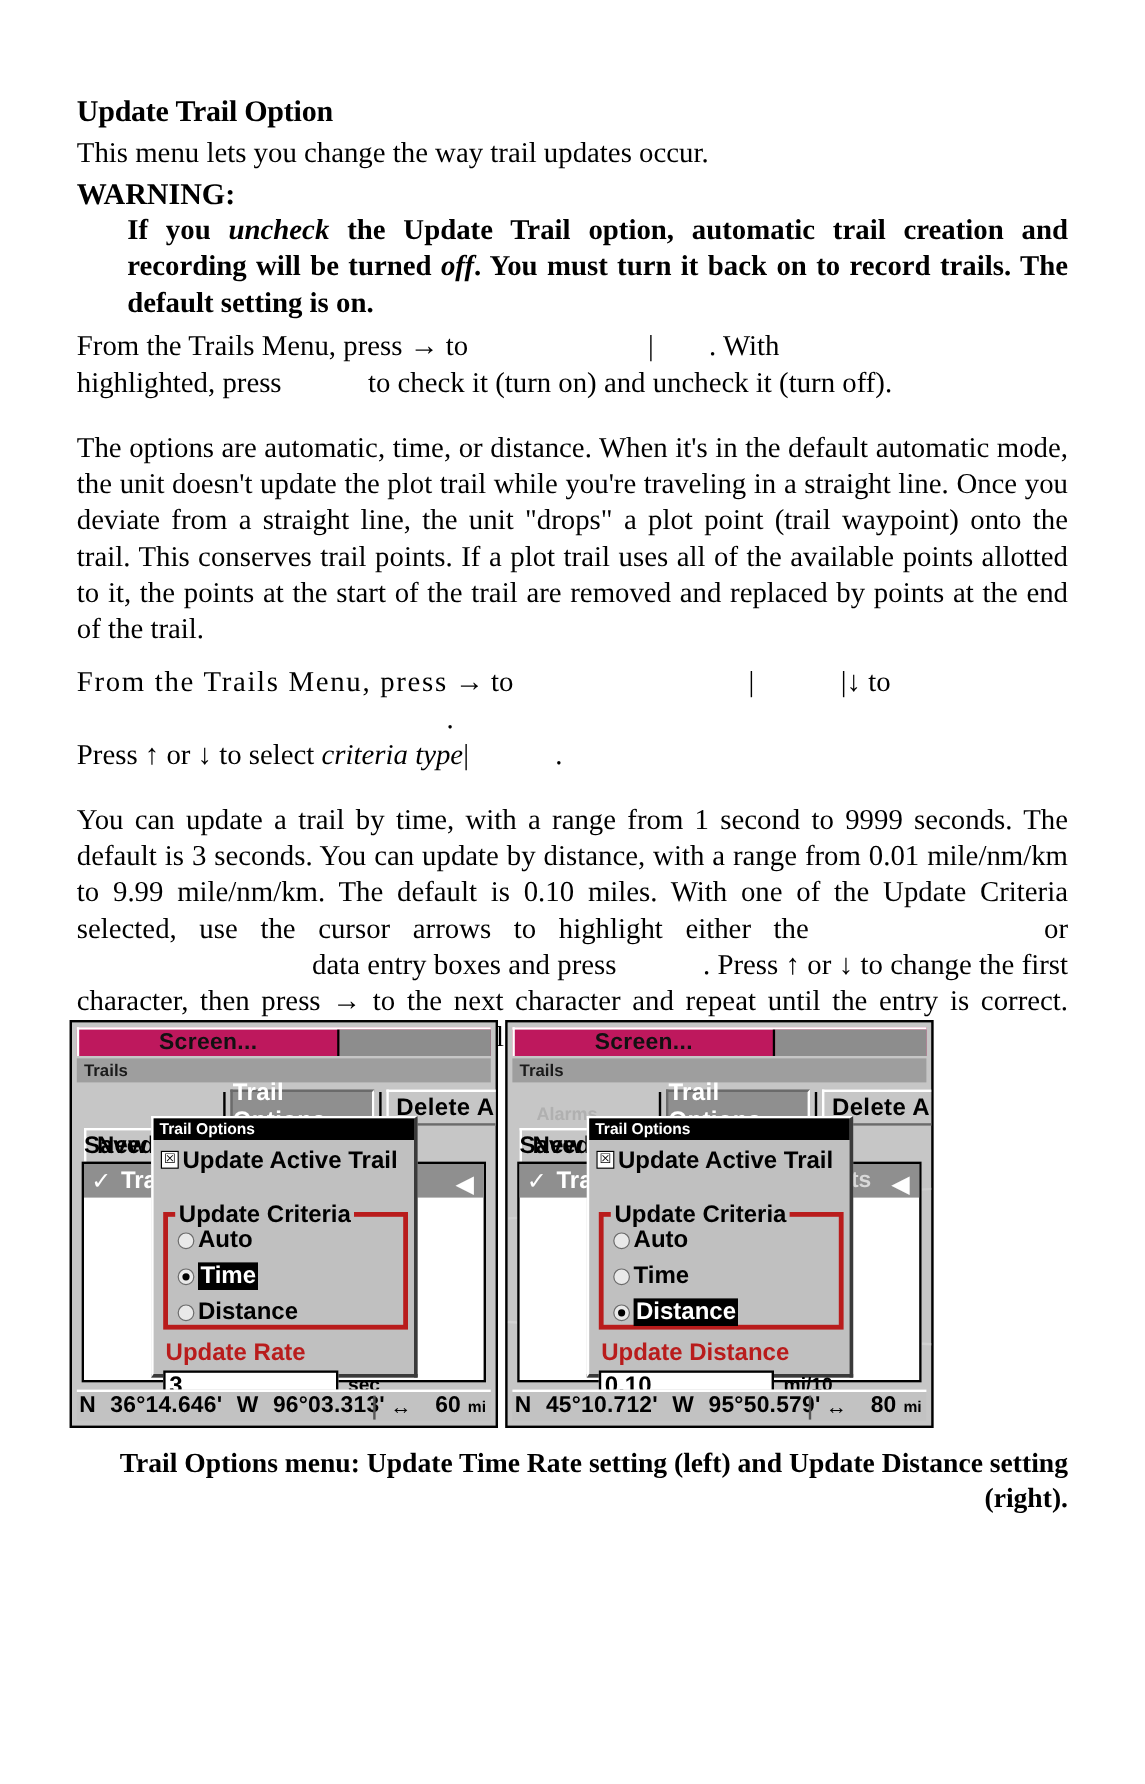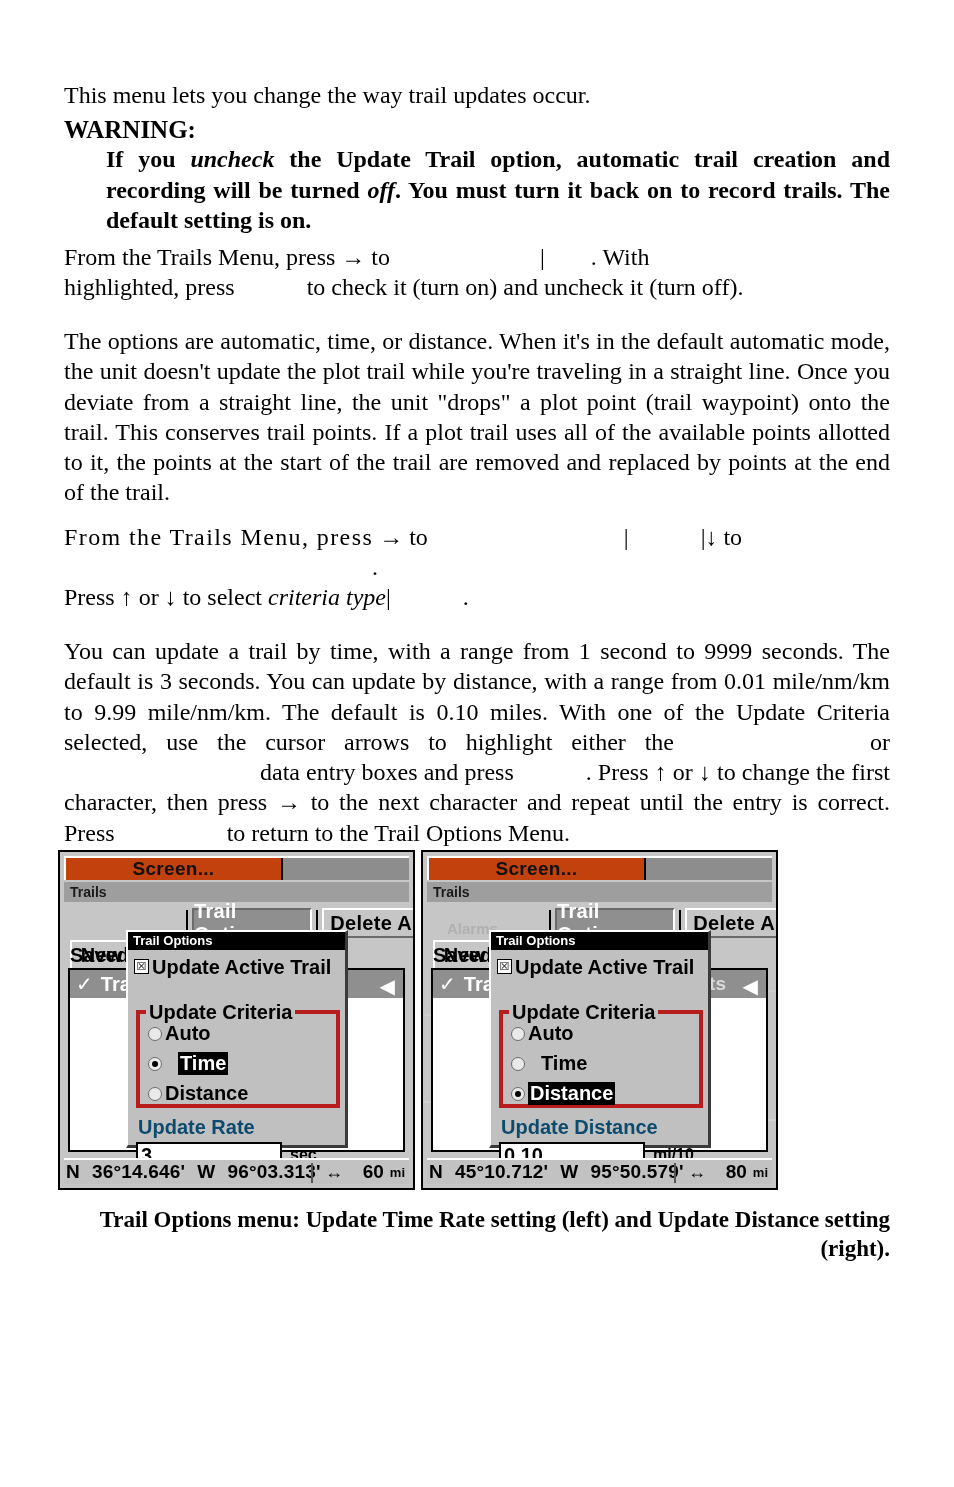--- a/index.html
+++ b/index.html
@@ -107,21 +107,21 @@
   .bleed .ring2 {
     left: 258px; top: 116px; width: 26px; height: 26px;
     border: 3px solid #c9c9c9; border-radius: 50%;
   }
   .bleed .road1 { left: 0; top: 150px; width: 357px; height: 2px; background: #cfcfcf; transform: rotate(-4deg);}
   .bleed .road2 { left: 0; top: 258px; width: 357px; height: 2px; background: #d2d2d2; transform: rotate(3deg);}
 
   
   .screen-bar {
     position: absolute; left: 4px; top: 4px; right: 4px; height: 24px;
-    background: #c2410c; border-top: 2px solid #fff; border-left: 2px solid #fff;
+    background: #be185d; border-top: 2px solid #fff; border-left: 2px solid #fff;
     box-sizing: border-box;
   }
   .screen-bar .label {
     position: absolute; left: 0; top: 0; width: 215px; height: 100%;
     border-right: 2px solid #000;
     display: flex; align-items: center; justify-content: center;
     font-size: 19px; font-weight: bold; color: #111; letter-spacing: .3px;
   }
   .screen-bar .blank {
     position: absolute; right: 0; top: 0; left: 217px; height: 100%;
@@ -240,35 +240,35 @@
     position: absolute; left: 6px; top: -13px;
     background: #c0c0c0; padding: 0 3px;
     font-size: 20px; font-weight: bold; color: #000;
   }
   .radio-row {
     position: absolute; left: 8px;
     font-size: 20px; font-weight: bold; color: #000;
     display: flex; align-items: center;
   }
   .radio-row.r1 { top: 8px; }
-  .radio-row.r2 { top: 38px; gap: 13px; }
+  .radio-row.r2 { top: 38px; }
   .radio-row.r3 { top: 68px; }
   .rdo {
     display: inline-block; width: 12px; height: 12px;
     border: 1px solid #6b6b6b; border-radius: 50%;
     background: #e9e9e9; margin-right: 3px; position: relative;
   }
   .rdo.on::after {
     content: ""; position: absolute; left: 3px; top: 3px;
     width: 6px; height: 6px; border-radius: 50%; background: #000;
   }
   .sel { background: #000; color: #fff; padding: 0 2px; }
   .field-label {
     position: absolute; left: 10px; top: 184px;
-    font-size: 20px; font-weight: bold; color: #0c4a6e;
+    font-size: 20px; font-weight: bold; color: #b91c1c;
   }
   .entry {
     position: absolute; left: 8px; top: 210px; width: 146px; height: 26px;
     background: #ffffff; border: 2px solid #000; box-sizing: border-box;
     font-size: 20px; font-weight: bold; color: #000;
     padding-left: 3px; line-height: 22px;
   }
   .unit-label {
     position: absolute; left: 162px; top: 214px;
     font-size: 16px; font-weight: bold; color: #000;
@@ -281,20 +281,21 @@
     text-align: right;
     font-size: 23px; font-weight: bold;
     line-height: 1.27;
   }
 </style>
 </head>
 <body>
 
 <div class="page">
 
+  <h1 class="section-title">Update Trail Option</h1>
 
   <p class="body nojust">This menu lets you change the way trail updates occur.</p>
 
   <p class="warn-label">WARNING:</p>
 
   <p class="warn-body"><span>If you </span><span class="ital">uncheck</span><span> the Update Trail option, automatic trail creation and recording will be turned </span><span class="ital">off</span><span>. You must turn it back on to record trails. The default setting is on.</span></p>
 
   <p class="body nojust"><span>From the Trails Menu, press</span> <span>→</span> <span>to</span><span class="gap-xl"></span><span class="bar">|</span><span class="gap-sm"></span><span>. With</span><br><span>highlighted, press</span><span class="gap-md"></span><span>to check it (turn on) and uncheck it (turn off).</span></p>
 
   <div class="spacer-line"></div>

